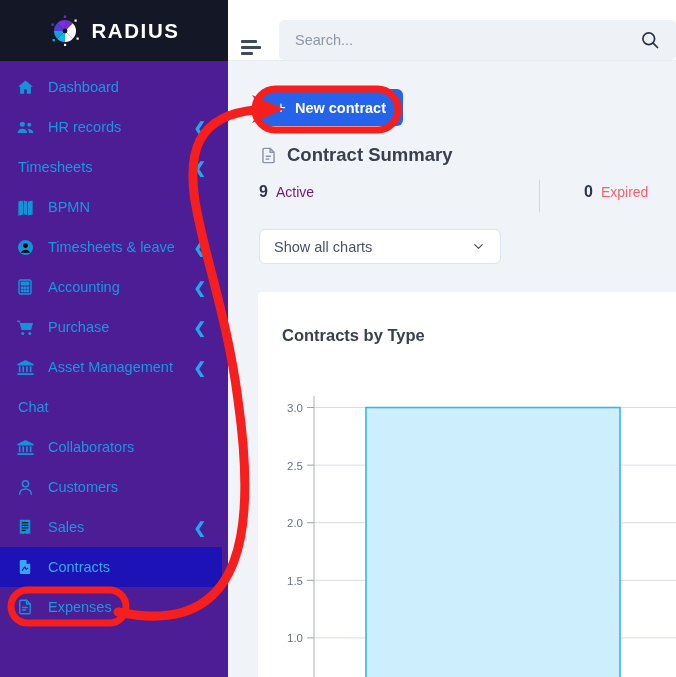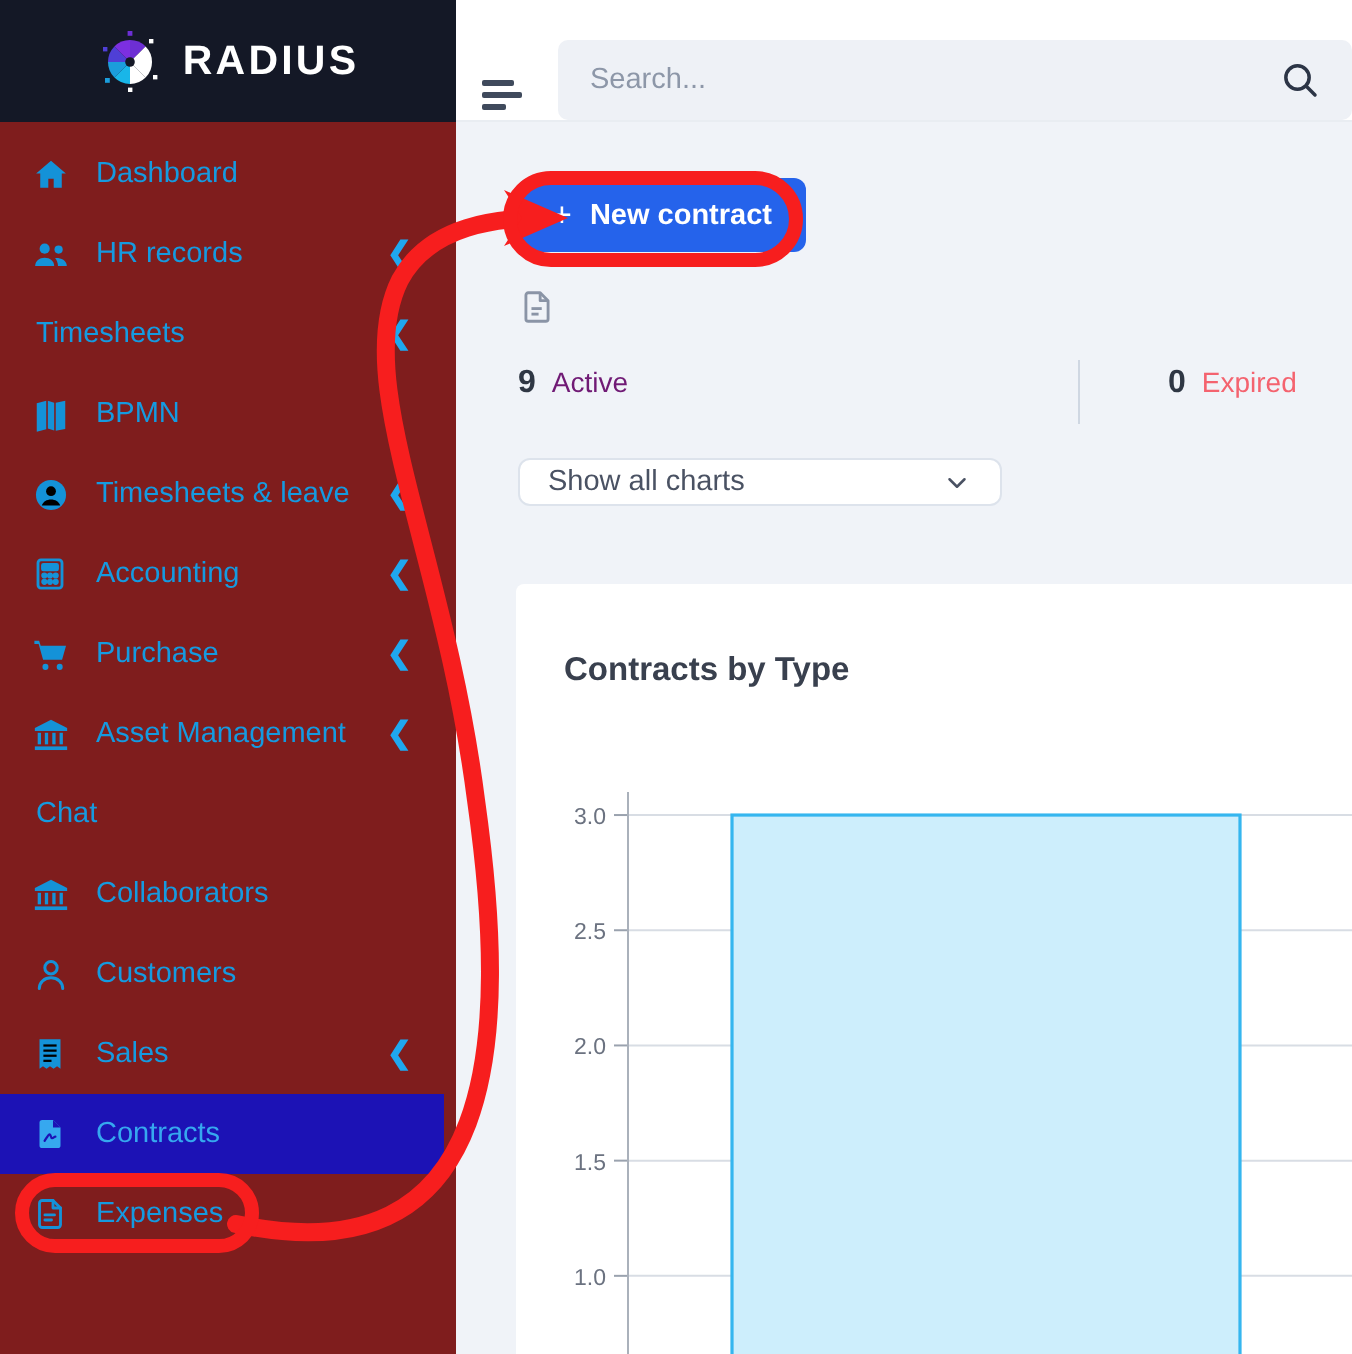--- a/index.html
+++ b/index.html
@@ -8,21 +8,21 @@
     font-family: "Liberation Sans", sans-serif;
     overflow: hidden;
     background: #ffffff;
   }
   #app { position: relative; width: 676px; height: 677px; overflow: hidden; }
 
   
   #sidebar {
     position: absolute; left: 0; top: 0;
     width: 228px; height: 677px;
-    background: #7f1d1d;
+    background: #4c1d95;
     overflow: hidden;
   }
   #brand {
     height: 61px; background: #141826;
     display: flex; align-items: center; justify-content: center;
     gap: 9px;
   }
   #brand-logo { width: 34px; height: 34px; position: relative; flex: none; }
   #brand-name {
     color: #ffffff; font-size: 20.5px; font-weight: bold;
@@ -131,21 +131,21 @@
   .stat.active-stat .lbl { color: #701a75; }
   .stat.expired-stat { left: 325px; }
   .stat.expired-stat .lbl { color: #f4636f; }
   #stat-divider {
     position: absolute; left: 311px; top: 119px;
     width: 1px; height: 32px; background: #cfd7e2;
   }
 
   #chart-select {
     position: absolute; left: 31px; top: 168px;
-    width: 242px; height: 24px;
+    width: 242px; height: 35px;
     background: #fff; border: 1px solid #dde3ec; border-radius: 6px;
     display: flex; align-items: center; justify-content: space-between;
     padding: 0 14px; cursor: pointer;
   }
   #chart-select .sel-val { font-size: 14.5px; color: #4a5263; }
 
   #chart-card {
     position: absolute; left: 30px; top: 231px;
     width: 460px; height: 400px;
     background: #ffffff;
@@ -374,20 +374,21 @@
 
     <div id="summary-title">
       <span class="doc-ico">
         <svg width="19" height="19" viewBox="0 0 24 24" fill="none" stroke="currentColor" stroke-width="1.8" stroke-linejoin="round">
           <path d="M14 3H6.5A1.5 1.5 0 0 0 5 4.5v15A1.5 1.5 0 0 0 6.5 21h11a1.5 1.5 0 0 0 1.5-1.5V8z"></path>
           <path d="M14 3v5h5"></path>
           <line x1="8.5" y1="13" x2="15" y2="13"></line>
           <line x1="8.5" y1="16.5" x2="13" y2="16.5"></line>
         </svg>
       </span>
+      <span class="txt">Contract Summary</span>
     </div>
 
     <div id="stat-divider"></div>
     <div id="summary-stats">
       <div class="stat active-stat">
         <span class="num">9</span>
         <span class="lbl">Active</span>
       </div>
       <div class="stat expired-stat">
         <span class="num">0</span>

